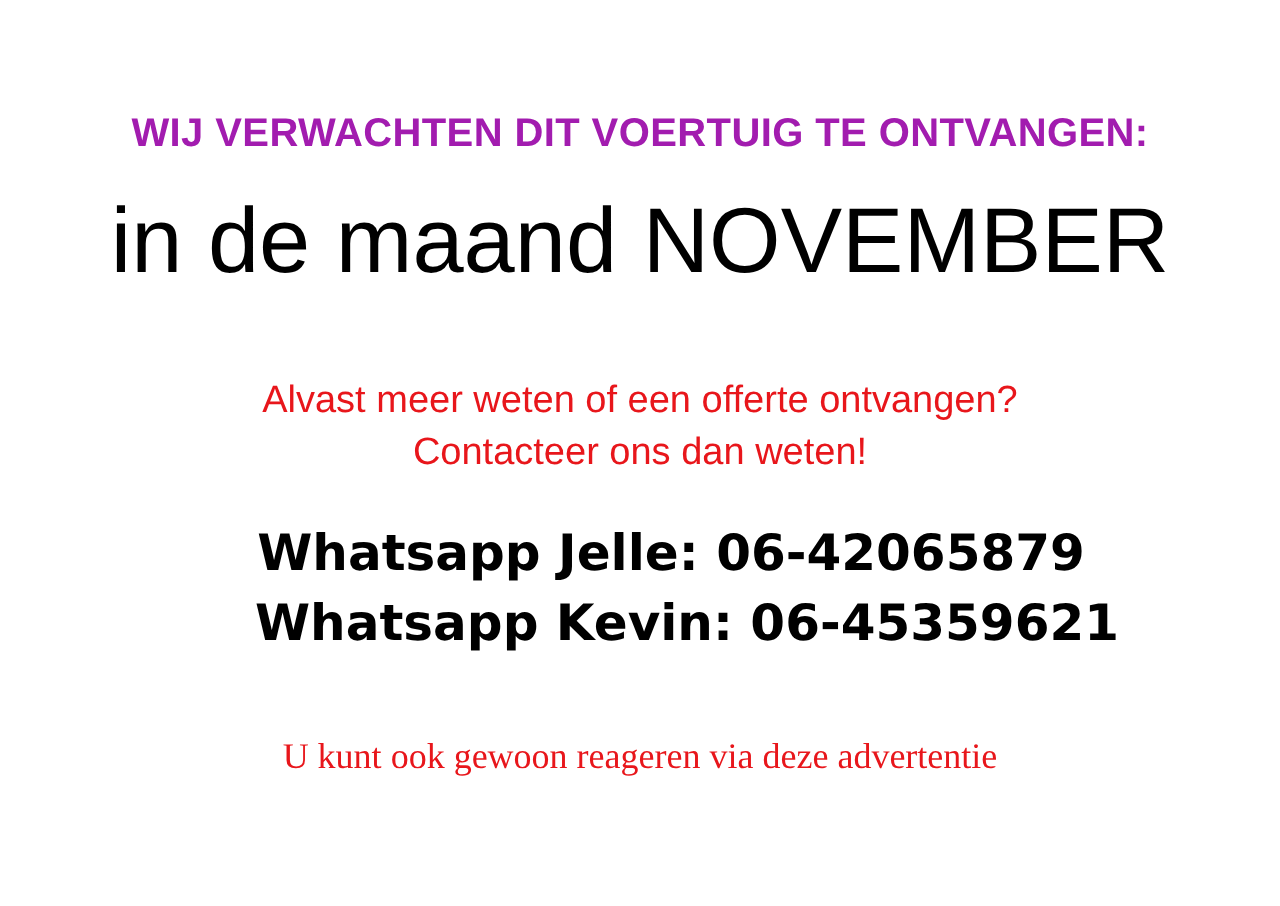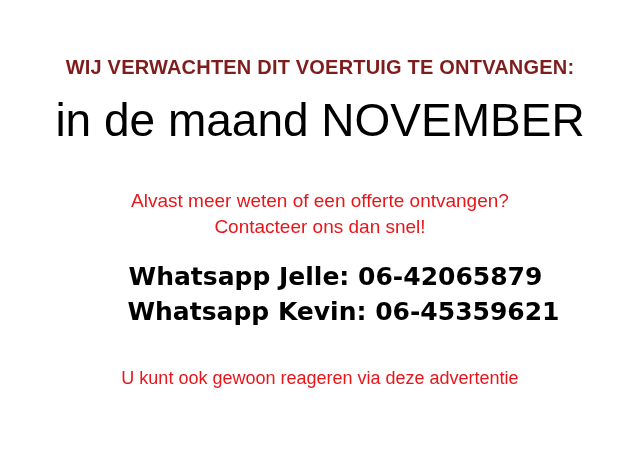--- a/index.html
+++ b/index.html
@@ -24,21 +24,21 @@
     text-align: center;
     white-space: nowrap;
   }
   .headline {
     position: absolute;
     top: 56px;
     left: 0;
     right: 0;
     font-size: 20px;
     font-weight: bold;
-    color: #7f1d1d;
+    color: #a21caf;
     letter-spacing: 0.2px;
   }
   .month {
     position: absolute;
     top: 93px;
     left: 0;
     right: 0;
     font-size: 46px;
     font-weight: normal;
     color: #000000;
@@ -72,34 +72,35 @@
   .contact-1 { top: 262px; margin-left: 31px; }
   .contact-2 { top: 297px; margin-left: 47px; }
   .contact-3 { top: 332px; }
   .footer {
     position: absolute;
     top: 368px;
     left: 0;
     right: 0;
     font-size: 18px;
     color: #e8161b;
+    font-family: Liberation Serif, serif;
   }
 </style>
 </head>
 <body>
 
 <div class="poster">
 
   <div class="line headline">WIJ VERWACHTEN DIT VOERTUIG TE ONTVANGEN:</div>
 
   <div class="line sub1">Alvast meer weten of een offerte ontvangen?</div>
 
   <div class="line month">in de maand NOVEMBER</div>
 
-  <div class="line sub2">Contacteer ons dan snel!</div>
+  <div class="line sub2">Contacteer ons dan weten!</div>
 
   <div class="line contact contact-1">Whatsapp Jelle: 06-42065879</div>
 
   <div class="line contact contact-2">Whatsapp Kevin: 06-45359621</div>
 
 
   <div class="line footer">U kunt ook gewoon reageren via deze advertentie</div>
 
 </div>
 

